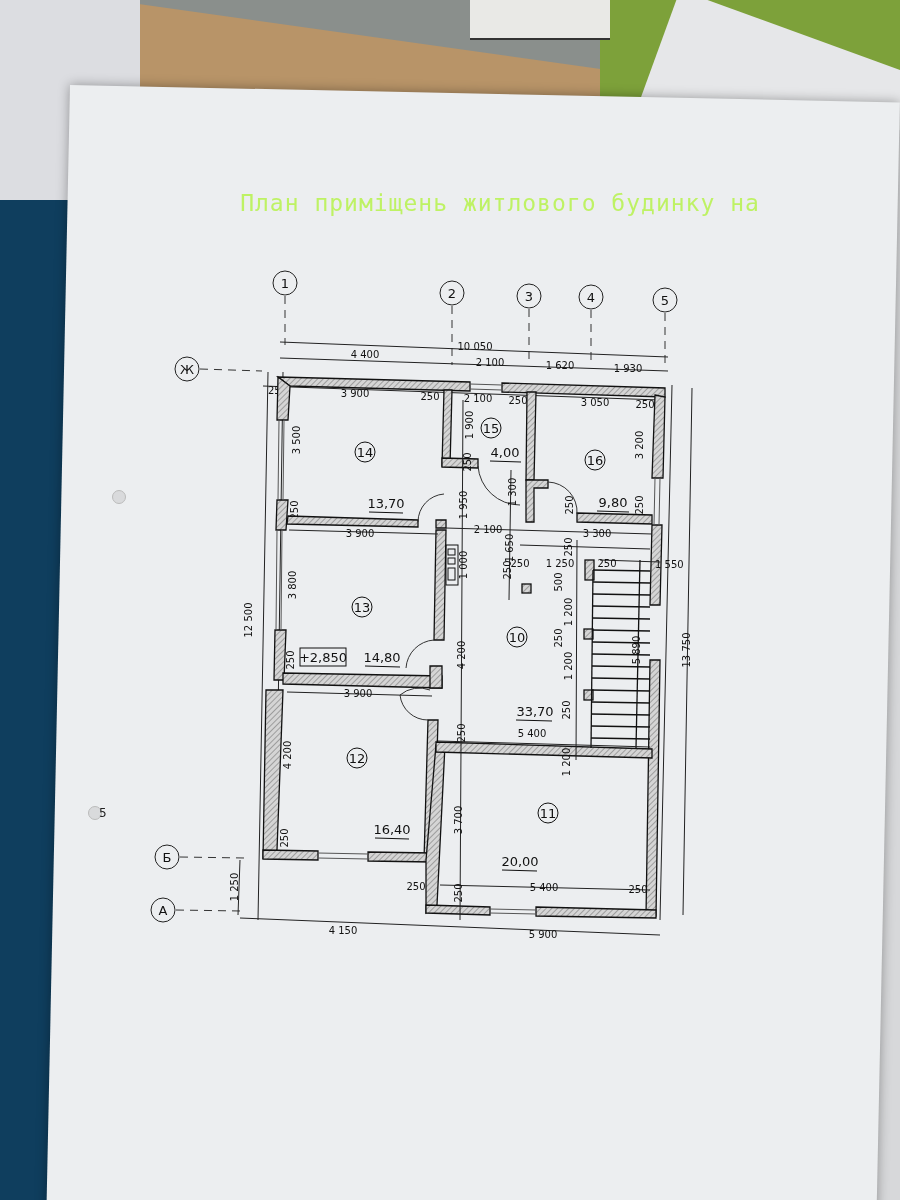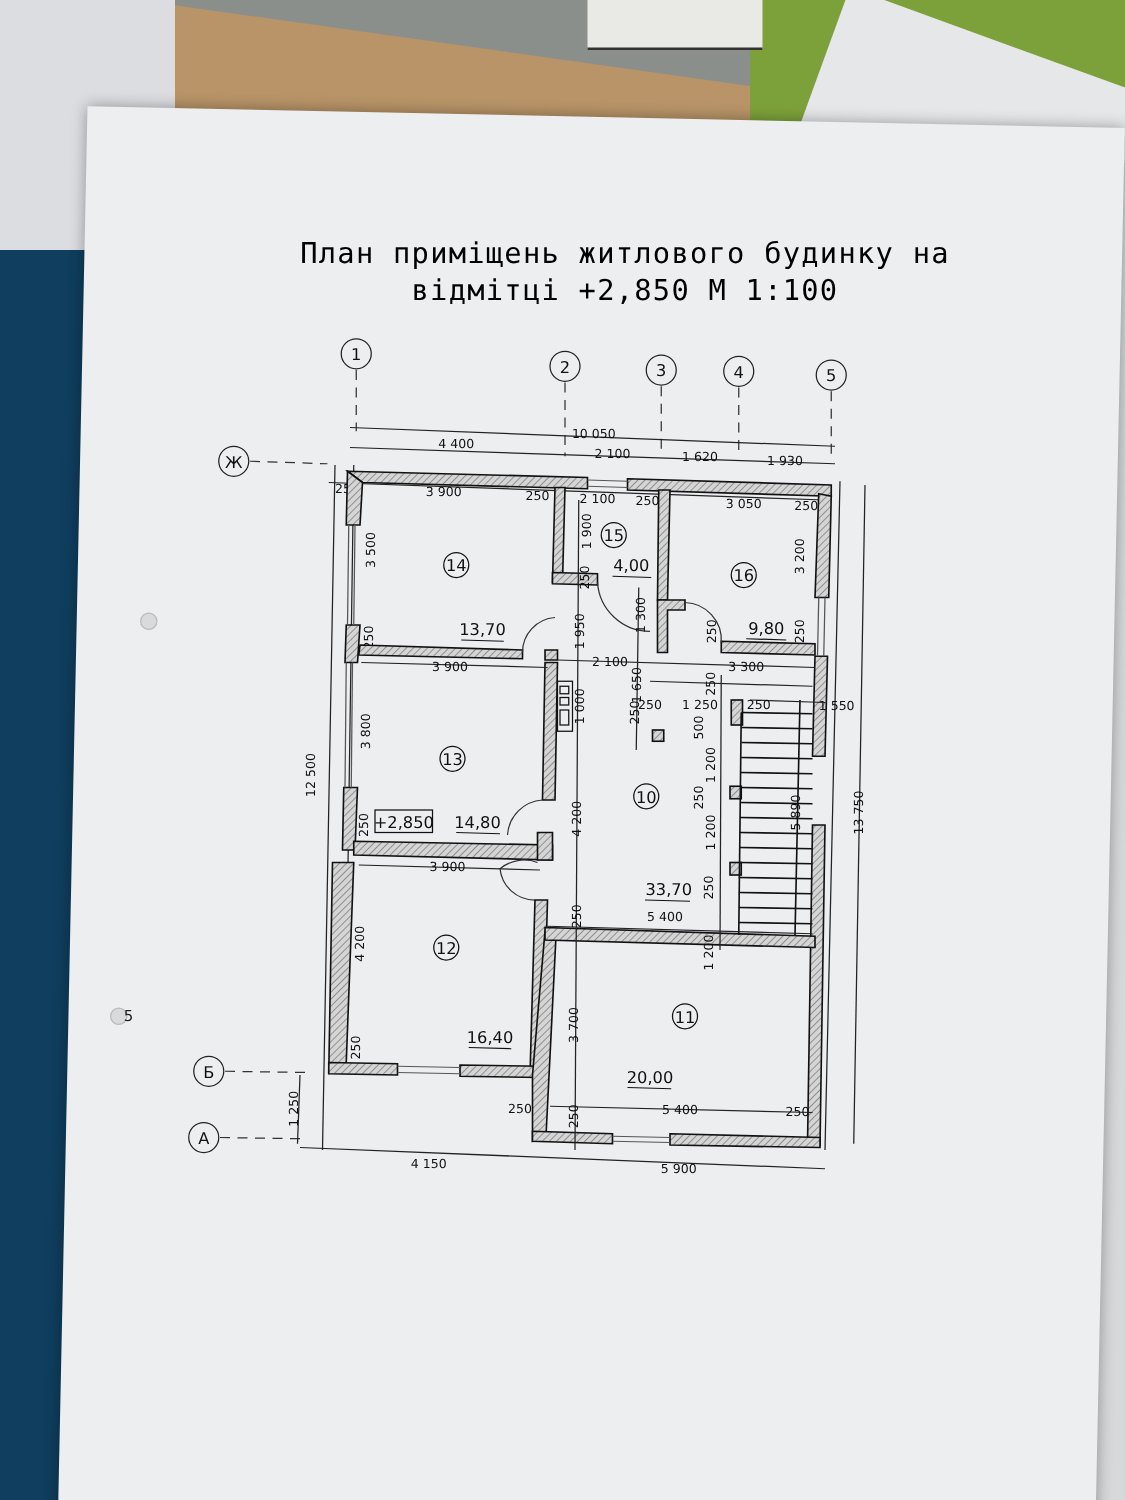--- a/index.html
+++ b/index.html
@@ -6,21 +6,21 @@
   body{width:900px;height:1200px;position:relative;overflow:hidden;background:#6b6f6e;font-family:"DejaVu Sans",sans-serif;}
   .bg-top{position:absolute;left:0;top:0;width:900px;height:160px;background:#8a8f8c;}
   .cardboard{position:absolute;left:110px;top:0;width:780px;height:130px;background:#b89468;transform:skewY(8deg);transform-origin:0 0;}
   .green{position:absolute;left:600px;top:0;width:300px;height:120px;background:#7da13a;}
   .paper-tr{position:absolute;left:680px;top:-10px;width:260px;height:120px;background:#e6e7e9;transform:rotate(20deg);transform-origin:0 0;}
   .printbit{position:absolute;left:470px;top:0;width:140px;height:38px;background:#e9e9e6;border-bottom:2px solid #333;}
   .paper-left{position:absolute;left:-30px;top:0;width:170px;height:280px;background:#dcdde1;border-radius:0 0 60px 0;}
   .blue{position:absolute;left:0;top:200px;width:90px;height:1000px;background:#0f3e5e;}
   .sheet{position:absolute;left:70px;top:85px;width:830px;height:1140px;background:#eceef0;transform:rotate(1.2deg);transform-origin:0 0;box-shadow:0 0 12px rgba(0,0,0,.35);}
   .sheet-edge{position:absolute;left:876px;top:130px;width:24px;height:1070px;background:#d7d8da;}
-  .title{position:absolute;left:230px;top:188px;width:540px;text-align:center;font-size:23px;letter-spacing:1px;color:#000000;line-height:30px;font-family:"DejaVu Sans Mono",monospace;}
+  .title{position:absolute;left:230px;top:188px;width:540px;text-align:center;font-size:23px;letter-spacing:1px;color:#bef264;line-height:30px;font-family:"DejaVu Sans Mono",monospace;}
   svg.plan{position:absolute;left:0;top:0;}
   .axis-text{font-family:"DejaVu Sans",sans-serif;font-size:13px;fill:#111;}
   .dim{font-family:"DejaVu Sans",sans-serif;font-size:10px;fill:#111;}
   .area{font-family:"DejaVu Sans",sans-serif;font-size:13px;fill:#111;}
   .roomnum{font-family:"DejaVu Sans",sans-serif;font-size:13px;fill:#111;}
   .hole{position:absolute;width:12px;height:12px;border-radius:50%;background:#d9dadc;border:1px solid #bbb;}
 </style>
 </head>
 <body>
 
@@ -33,21 +33,20 @@
 <div class="blue"></div>
 <div class="sheet-edge"></div>
 <div class="sheet"></div>
 
 <div class="hole" style="left:112px;top:490px;"></div>
 <div class="hole" style="left:88px;top:806px;"></div>
 <div style="position:absolute;left:99px;top:806px;font-size:12px;color:#222;">5</div>
 
 <div class="title">
   <div>План приміщень житлового будинку на</div>
-  <div>відмітці +2,850   М 1:100</div>
 </div>
 
 <svg class="plan" width="900" height="1200" viewBox="0 0 900 1200">
   <defs>
     <pattern id="hatch" width="4" height="4" patternUnits="userSpaceOnUse" patternTransform="rotate(45)">
       <rect width="4" height="4" fill="#d5d5d5"></rect>
       <line x1="0" y1="0" x2="0" y2="4" stroke="#777" stroke-width="1.2"></line>
     </pattern>
   </defs>
 

